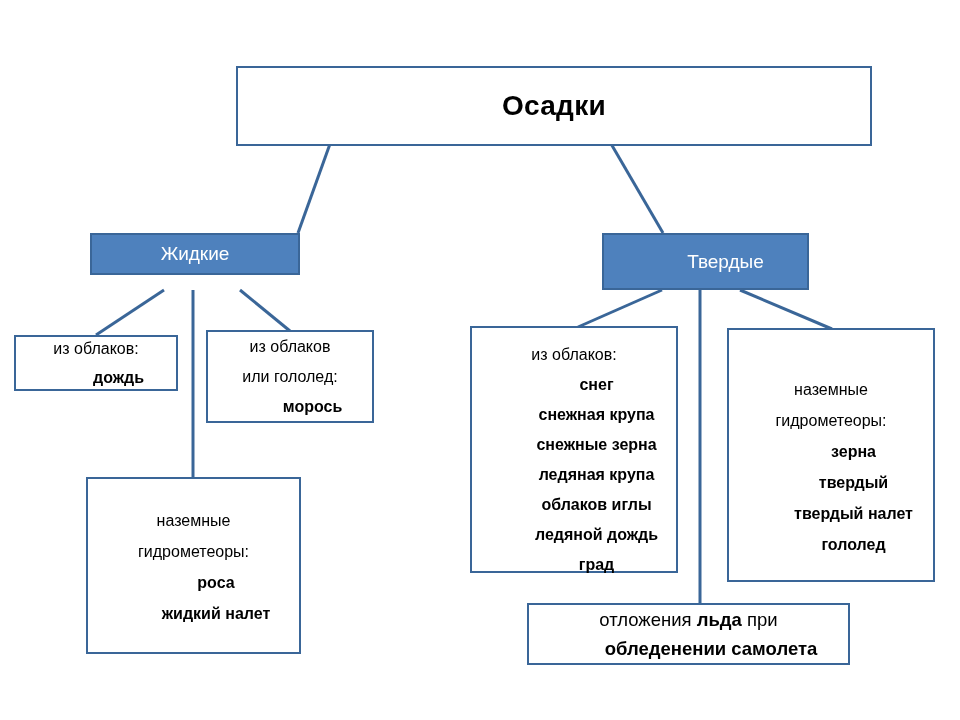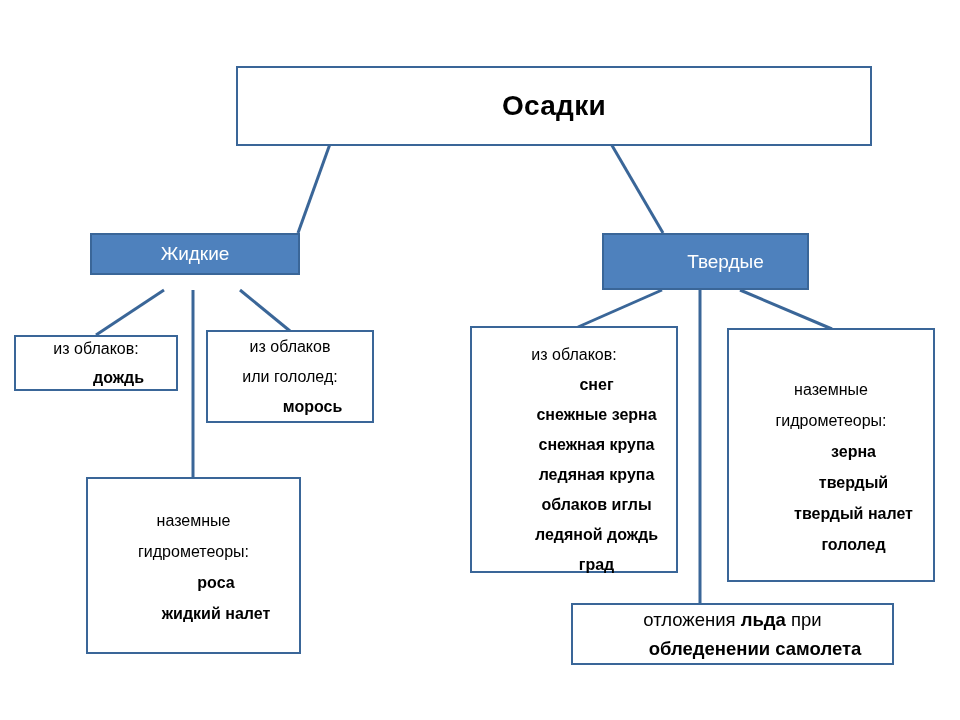--- a/index.html
+++ b/index.html
@@ -137,21 +137,20 @@
   }
   #leaf-ground-solid .line {
     line-height: 31px;
   }
   #leaf-icing {
     left: 527px;
     top: 603px;
     width: 323px;
     height: 62px;
     justify-content: space-between;
-    margin-left: 44px;
   }
   #leaf-icing .line {
     font-size: 18.5px;
     line-height: 29px;
   }
   #leaf-icing b {
     font-weight: bold;
   }
 </style>
 </head>
@@ -206,22 +205,22 @@
   <div class="node white leaf" id="leaf-ground-liquid">
     <span class="line">наземные</span>
     <span class="line">гидрометеоры:</span>
     <span class="line b">роса</span>
     <span class="line b">жидкий налет</span>
   </div>
 
   <div class="node white leaf" id="leaf-snow">
     <span class="line">из облаков:</span>
     <span class="line b">снег</span>
+    <span class="line b">снежная крупа</span>
     <span class="line b">снежные зерна</span>
-    <span class="line b">снежная крупа</span>
     <span class="line b">ледяная крупа</span>
     <span class="line b">облаков иглы</span>
     <span class="line b">ледяной дождь</span>
     <span class="line b">град</span>
   </div>
 
   <div class="node white leaf" id="leaf-ground-solid">
     <span class="line">наземные</span>
     <span class="line">гидрометеоры:</span>
     <span class="line b">зерна</span>

